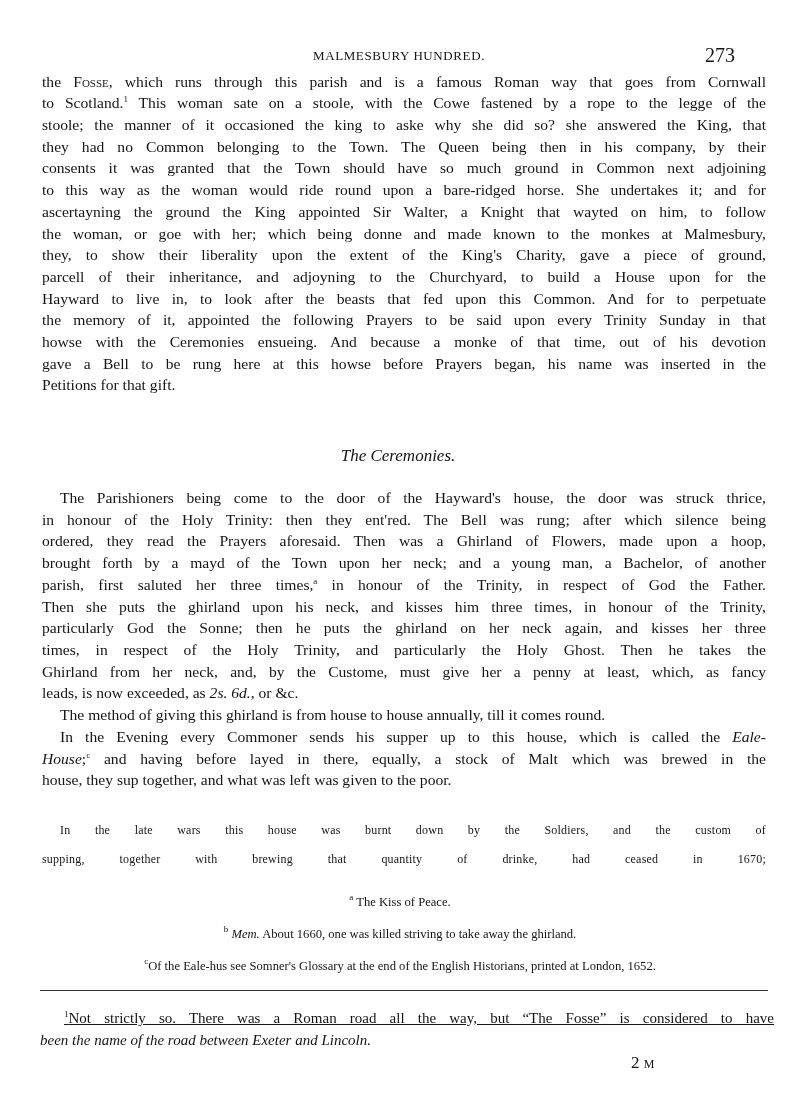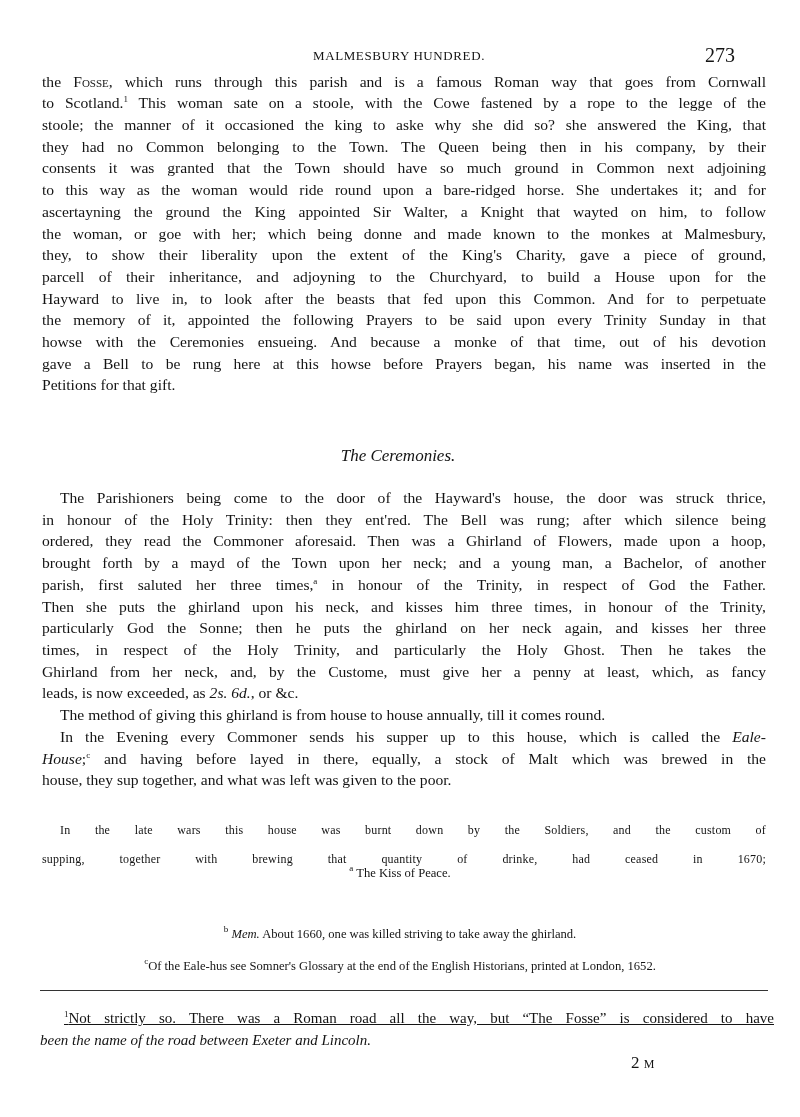--- a/index.html
+++ b/index.html
@@ -54,21 +54,21 @@
   <div class="line" style="top:331px">howse with the Ceremonies ensueing.  And because a monke of that time, out of his devotion</div>
   <div class="line" style="top:353px">gave a Bell to be rung here at this howse before Prayers began, his name was inserted in the</div>
   <div class="line last" style="top:374px">Petitions for that gift.</div>
 </div>
 
 <div class="heading">The Ceremonies.</div>
 
 <div>
   <div class="line indent" style="top:487px">The Parishioners being come to the door of the Hayward's house, the door was struck thrice,</div>
   <div class="line" style="top:509px">in honour of the Holy Trinity: then they ent'red.  The Bell was rung; after which silence being</div>
-  <div class="line" style="top:530px">ordered, they read the Commoner aforesaid.  Then was a Ghirland of Flowers, made upon a hoop,</div>
+  <div class="line" style="top:530px">ordered, they read the Prayers aforesaid.  Then was a Ghirland of Flowers, made upon a hoop,</div>
   <div class="line" style="top:552px">brought forth by a mayd of the Town upon her neck; and a young man, a Bachelor, of another</div>
   <div class="line" style="top:574px"><span>parish, first saluted her three times,</span><sup>a</sup><span> in honour of the Trinity, in respect of God the Father.</span></div>
   <div class="line" style="top:596px">Then she puts the ghirland upon his neck, and kisses him three times, in honour of the Trinity,</div>
   <div class="line" style="top:617px">particularly God the Sonne; then he puts the ghirland on her neck again, and kisses her three</div>
   <div class="line" style="top:639px">times, in respect of the Holy Trinity, and particularly the Holy Ghost.  Then he takes the</div>
   <div class="line" style="top:661px">Ghirland from her neck, and, by the Custome, must give her a penny at least, which, as fancy</div>
   <div class="line last" style="top:682px"><span>leads, is now exceeded, as </span><i>2s. 6d.</i><span>, or &amp;c.</span></div>
 </div>
 
 <div class="line indent last" style="top:704px">The method of giving this ghirland is from house to house annually, till it comes round.</div>
@@ -77,21 +77,21 @@
   <div class="line indent" style="top:726px"><span>In the Evening every Commoner sends his supper up to this house, which is called the </span><i>Eale-</i></div>
   <div class="line" style="top:748px"><i>House</i><span>;</span><sup>c</sup><span> and having before layed in there, equally, a stock of Malt which was brewed in the</span></div>
   <div class="line last" style="top:769px">house, they sup together, and what was left was given to the poor.</div>
 </div>
 
 <div>
   <div class="big indent" style="top:817px">In the late wars this house was burnt down by the Soldiers, and the custom of</div>
   <div class="big" style="top:846px">supping, together with brewing that quantity of drinke, had ceased in 1670;</div>
 </div>
 
-<div class="fn" style="top:866px"><sup>a</sup> <span>The Kiss of Peace.</span></div>
+<div class="fn" style="top:895px"><sup>a</sup> <span>The Kiss of Peace.</span></div>
 <div class="fn" style="top:927px"><sup>b</sup> <i>Mem.</i><span> About 1660, one was killed striving to take away the ghirland.</span></div>
 <div class="fn" style="top:959px"><sup>c</sup><span>Of the Eale-hus see Somner's Glossary at the end of the English Historians, printed at London, 1652.</span></div>
 
 <div class="rule"></div>
 
 <div>
   <div class="fn1 indent" style="top:1010px"><sup>1</sup><span>Not strictly so.  There was a Roman road all the way, but “The Fosse” is considered to have</span></div>
   <div class="fn1 last" style="top:1032px">been the name of the road between Exeter and Lincoln.</div>
 </div>
 

